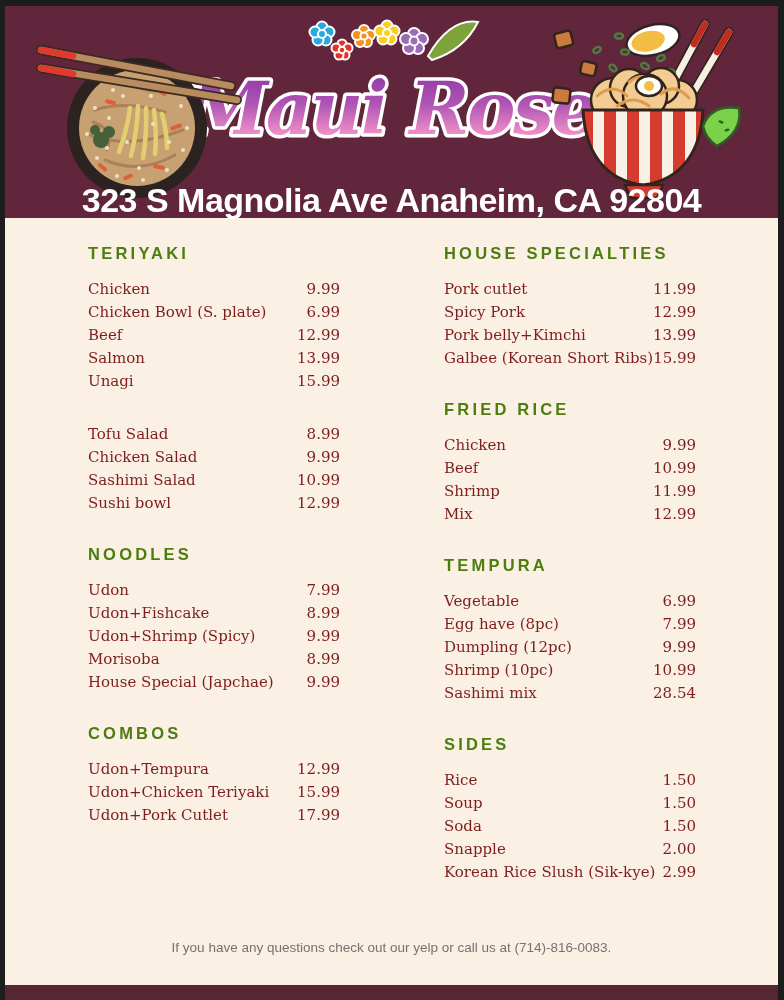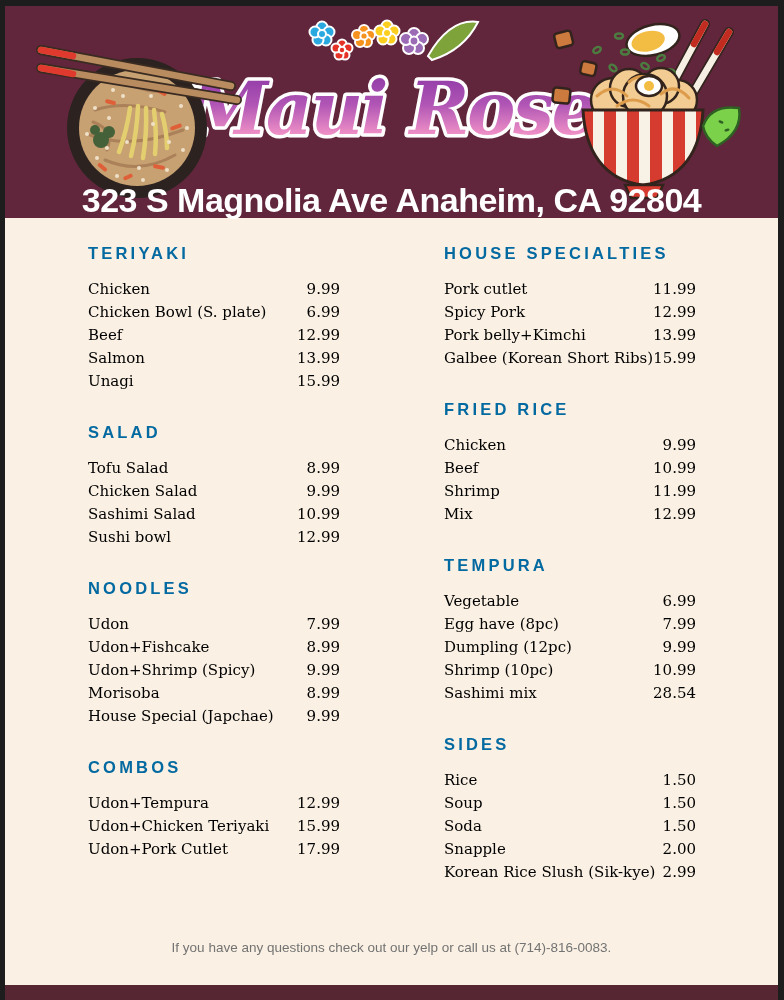--- a/index.html
+++ b/index.html
@@ -15,23 +15,23 @@
   .bowl-right{position:absolute;right:30px;top:4px;z-index:2;}
   .address{position:absolute;left:0;right:0;bottom:1px;text-align:center;z-index:3;
            font-family:"Liberation Sans",sans-serif;font-weight:bold;font-size:34px;line-height:34px;
            color:#ffffff;letter-spacing:-0.5px;}
 
   
   .menu{flex:1;display:flex;gap:104px;padding:26px 82px 0 83px;background:#faf0e3;overflow:hidden;}
   .col{flex:1;min-width:0;}
   .section{margin-bottom:30px;}
   .section-title{font-family:"Liberation Sans",sans-serif;font-weight:bold;font-size:16.5px;
-                 line-height:19px;letter-spacing:3.2px;color:#0369a1;margin:0 0 15px 0;}
+                 line-height:19px;letter-spacing:3.2px;color:#4d7c0f;margin:0 0 15px 0;}
   .item-row{display:flex;justify-content:space-between;align-items:baseline;
-            font-family:"DejaVu Serif",serif;font-size:15px;line-height:23px;color:#000000;}
+            font-family:"DejaVu Serif",serif;font-size:15px;line-height:23px;color:#7f1d1d;}
   .item-name{white-space:nowrap;}
   .item-price{white-space:nowrap;}
 
   
   .footer-note{flex:none;background:#faf0e3;text-align:center;padding:6px 0 30px 0;
                font-family:"Liberation Sans",sans-serif;font-size:13.5px;color:#737373;}
   .bottom-bar{flex:none;height:15px;background:#562633;}
 </style>
 </head>
 <body>
@@ -265,21 +265,20 @@
               <span class="item-name">Salmon</span>
               <span class="item-price">13.99</span>
             </div>
           <div class="item-row">
               <span class="item-name">Unagi</span>
               <span class="item-price">15.99</span>
             </div>
         </div>
 
         <div class="section">
-          <div class="section-title">SALAD</div>
           <div class="item-row">
               <span class="item-name">Tofu Salad</span>
               <span class="item-price">8.99</span>
             </div>
           <div class="item-row">
               <span class="item-name">Chicken Salad</span>
               <span class="item-price">9.99</span>
             </div>
           <div class="item-row">
               <span class="item-name">Sashimi Salad</span>

